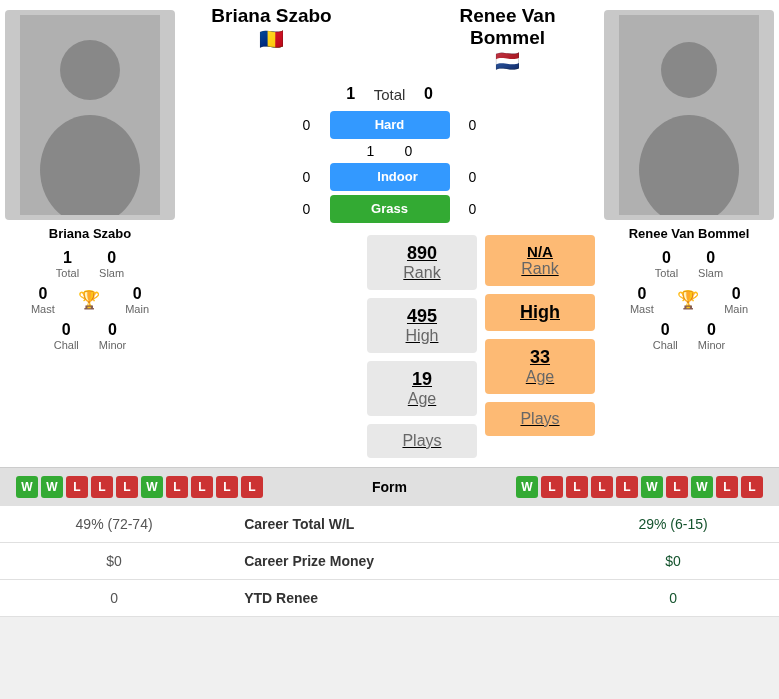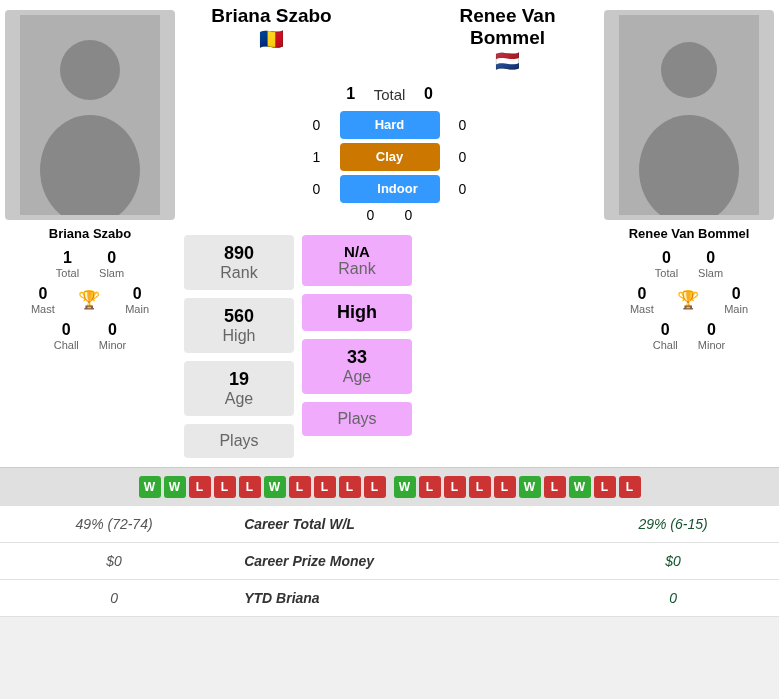--- a/index.html
+++ b/index.html
@@ -87,21 +87,21 @@
       width: 100%;
     }
 
     .surface-score {
       width: 30px;
       text-align: center;
       font-size: 14px;
     }
 
     .surface-btn {
-      width: 100px;
+      width: 120px;
       height: 28px;
       border: none;
       border-radius: 4px;
       color: white;
       font-size: 13px;
       font-weight: bold;
       text-align: center;
       line-height: 28px;
     }
 
@@ -185,21 +185,20 @@
       color: white;
     }
 
     .badge-w { background: #33aa33; }
     .badge-l { background: #cc3333; }
 
     
     .stats-table {
       width: 100%;
       border-collapse: collapse;
-      font-style: italic;
     }
 
     .stats-table tr {
       border-bottom: 1px solid #e0e0e0;
     }
 
     .stats-table td {
       padding: 10px 16px;
       font-size: 14px;
     }
@@ -261,21 +260,21 @@
       border-radius: 4px;
       width: 110px;
       display: flex;
       flex-direction: column;
       align-items: center;
       padding: 8px;
       margin: 4px;
     }
 
     .center-stats-right {
-      background: #f0abfc;
+      background: #fdba74;
       border-radius: 4px;
       width: 110px;
       display: flex;
       flex-direction: column;
       align-items: center;
       padding: 8px;
       margin: 4px;
     }
 
     
@@ -360,43 +359,43 @@
       </div>
 
       <div class="surface-section">
         <div class="surface-row">
           <span class="surface-score">0</span>
           <div class="surface-btn btn-hard">Hard</div>
           <span class="surface-score">0</span>
         </div>
         <div class="surface-row">
           <span class="surface-score">1</span>
-          <div class="surface-btn btn-clay">Clay</div>
           <span class="surface-score">0</span>
         </div>
         <div class="surface-row">
           <span class="surface-score">0</span>
           <div class="surface-btn btn-indoor">Indoor</div>
           <span class="surface-score">0</span>
         </div>
         <div class="surface-row">
           <span class="surface-score">0</span>
-          <span class="surface-score">0</span>
-        </div>
-      </div>
-
-      <div style="display:flex; justify-content:flex-start; width:100%; margin-top:8px;">
+          <div class="surface-btn btn-grass">Grass</div>
+          <span class="surface-score">0</span>
+        </div>
+      </div>
+
+      <div style="display:flex; justify-content:flex-end; width:100%; margin-top:8px;text-decoration:underline;">
 
         <div style="display:flex;flex-direction:column;align-items:center;">
           <div class="center-stats-left">
             <span class="stat-box-value">890</span>
             <span class="stat-box-label">Rank</span>
           </div>
           <div class="center-stats-left">
-            <span class="stat-box-value">560</span>
+            <span class="stat-box-value">495</span>
             <span class="stat-box-label">High</span>
           </div>
           <div class="center-stats-left">
             <span class="stat-box-value">19</span>
             <span class="stat-box-label">Age</span>
           </div>
           <div class="center-stats-left">
             <span class="stat-box-label">Plays</span>
           </div>
         </div>
@@ -476,20 +475,21 @@
       <div class="badge badge-w">W</div>
       <div class="badge badge-l">L</div>
       <div class="badge badge-l">L</div>
       <div class="badge badge-l">L</div>
       <div class="badge badge-w">W</div>
       <div class="badge badge-l">L</div>
       <div class="badge badge-l">L</div>
       <div class="badge badge-l">L</div>
       <div class="badge badge-l">L</div>
     </div>
+    <div class="form-label">Form</div>
     <div class="form-badges-right">
       <div class="badge badge-w">W</div>
       <div class="badge badge-l">L</div>
       <div class="badge badge-l">L</div>
       <div class="badge badge-l">L</div>
       <div class="badge badge-l">L</div>
       <div class="badge badge-w">W</div>
       <div class="badge badge-l">L</div>
       <div class="badge badge-w">W</div>
       <div class="badge badge-l">L</div>
@@ -504,19 +504,19 @@
       <td class="center-col">Career Total W/L</td>
       <td class="right-col">29% (6-15)</td>
     </tr>
     <tr>
       <td class="left-col">$0</td>
       <td class="center-col">Career Prize Money</td>
       <td class="right-col">$0</td>
     </tr>
     <tr>
       <td class="left-col">0</td>
-      <td class="center-col">YTD Briana</td>
+      <td class="center-col">YTD Renee</td>
       <td class="right-col">0</td>
     </tr>
   </tbody>
     </table>
 
 </div>
 
 </body></html>

